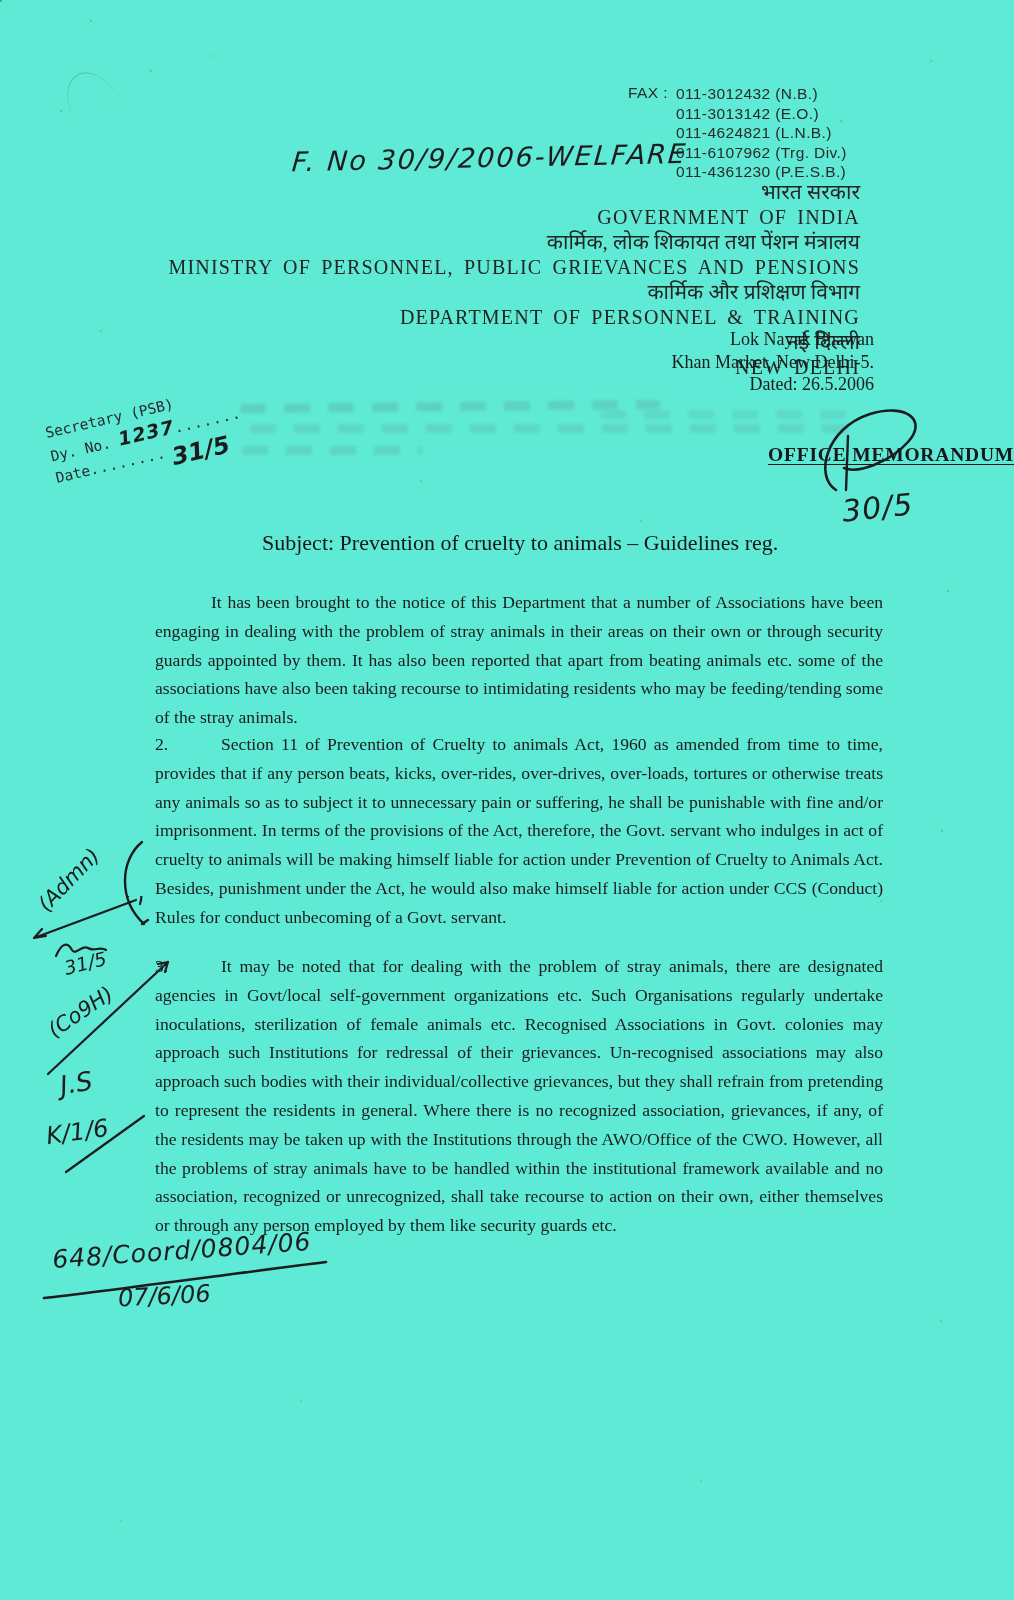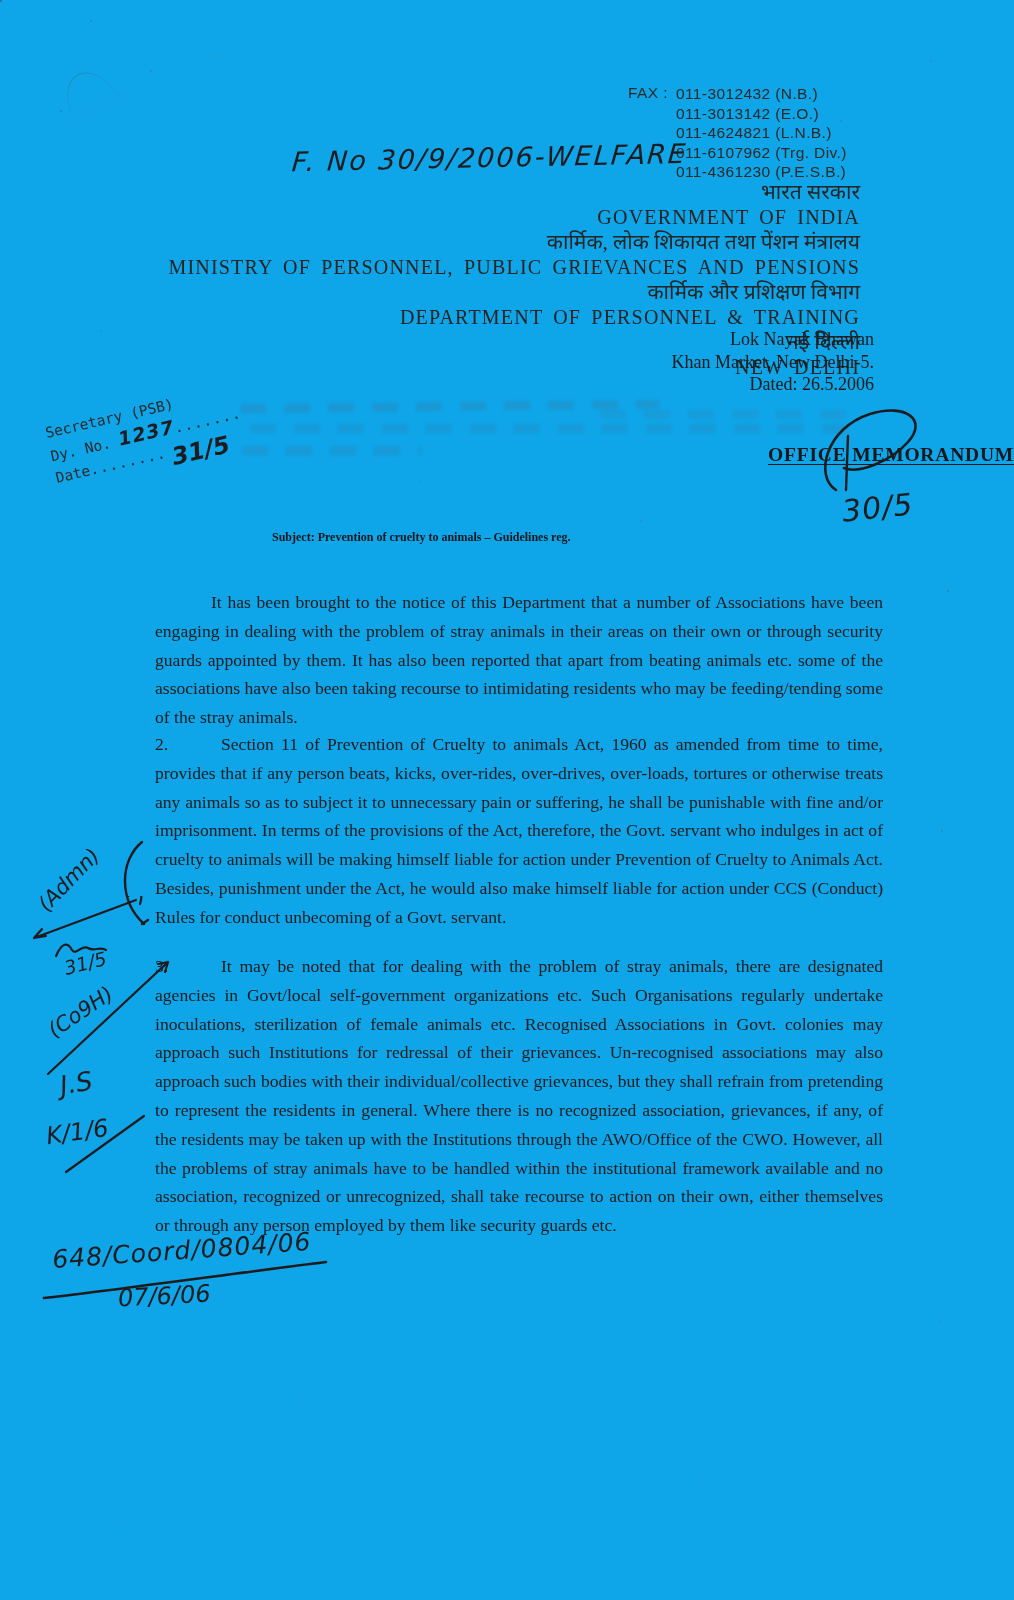--- a/index.html
+++ b/index.html
@@ -1,21 +1,21 @@
 <!DOCTYPE html>
 <html><head>
 <meta charset="utf-8">
 <style>
   * { margin: 0; padding: 0; box-sizing: border-box; }
   html, body { background: #d8d8d4; }
   .page {
     position: relative;
     width: 1014px; height: 1600px;
     margin: 0 auto;
-    background: #0ea5e9;
+    background: #5eead4;
     overflow: hidden;
     font-family: "Liberation Serif", serif;
     color: #1e1e1e;
   }
   
   .noise {
     position: absolute; width: 2px; height: 2px; border-radius: 50%;
     background: rgba(60,60,60,.55);
     box-shadow: 90px 20px 0 rgba(80,80,80,.3), 150px 70px 0 rgba(90,90,90,.35),
       60px 110px 0 rgba(70,70,70,.3), 210px 55px 0 rgba(120,120,120,.3),
@@ -98,22 +98,22 @@
   }
   .memo-title span { text-decoration: underline; text-underline-offset: 3px; }
   
   .sig-wrap { position: absolute; left: 808px; top: 398px; width: 140px; height: 140px; }
   .sig-num {
     position: absolute; left: 34px; top: 92px;
     font-size: 30px; transform: rotate(-6deg); letter-spacing: 1px;
   }
   
   .subject {
-    position: absolute; left: 272px; top: 530px; width: 560px;
-    font-size: 12px; font-weight: bold; color: #17171a;
+    position: absolute; left: 262px; top: 530px; width: 560px;
+    font-size: 22px; font-weight: normal; color: #17171a;
   }
   
   .para {
     position: absolute; left: 155px; width: 728px;
     font-size: 17.6px; line-height: 28.8px;
     text-align: justify; color: #1c1c1e;
   }
   .p1 { top: 588px; text-indent: 56px; }
   .p2 { top: 730px; }
   .p3 { top: 952px; }

